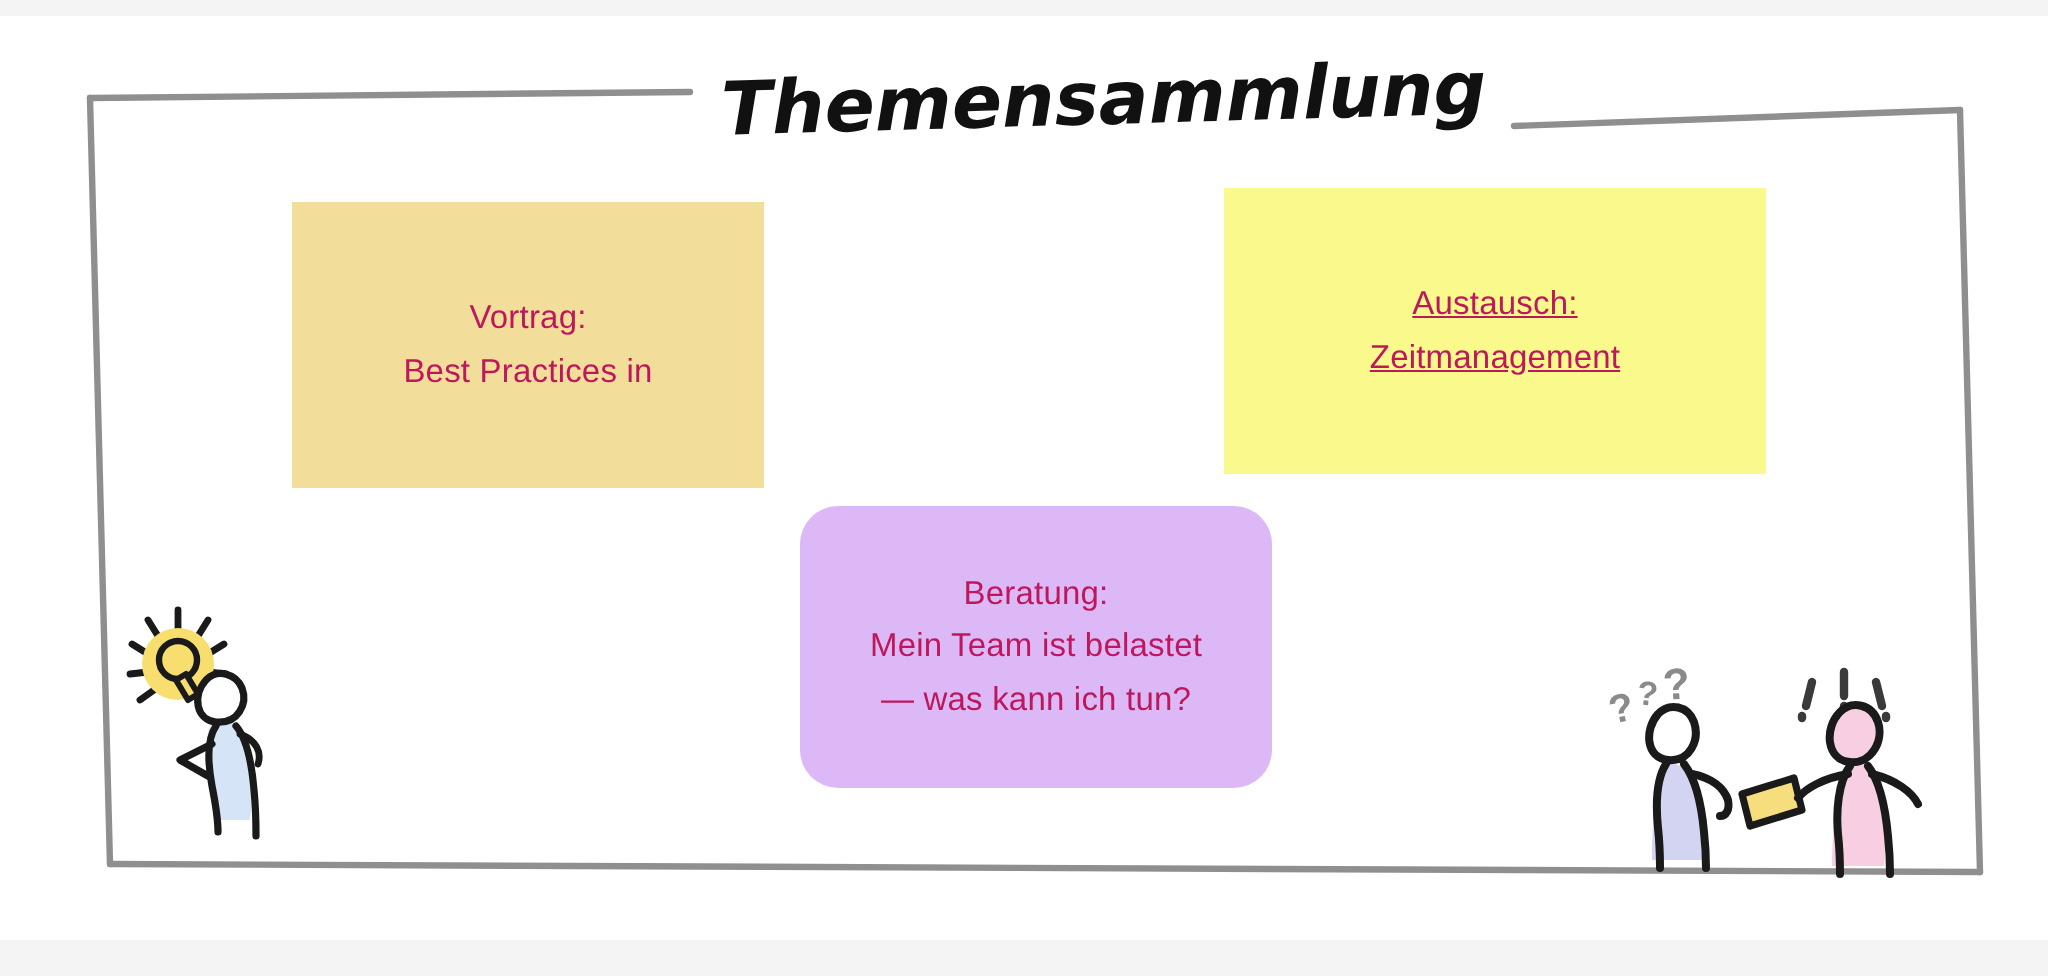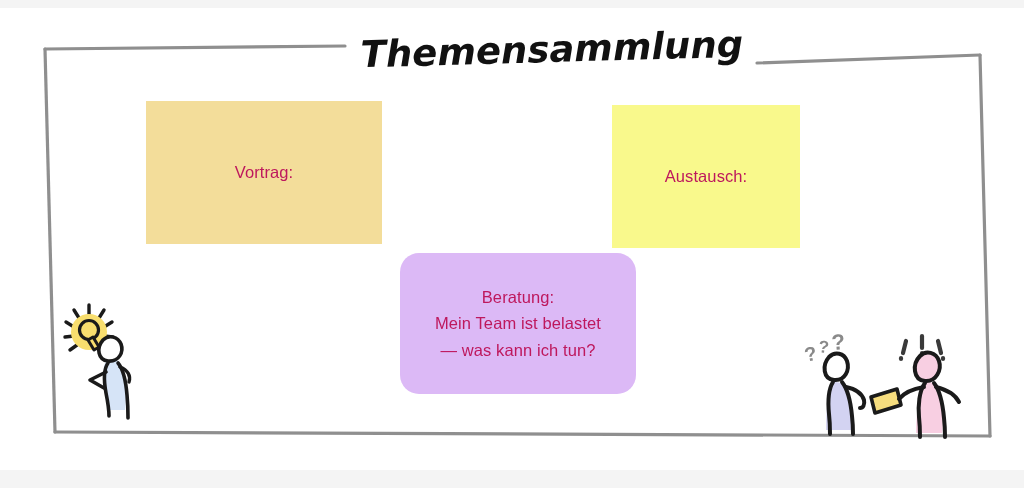--- a/index.html
+++ b/index.html
@@ -50,21 +50,21 @@
     font-family: "Liberation Sans", sans-serif;
     font-size: 16.5px;
     line-height: 1.6;
     padding: 10px 14px;
     letter-spacing: 0.1px;
   }
   .note-lines { width: 100%; }
   .note-line { display: block; white-space: nowrap; }
 
   #note-vortrag   { left: 146px; top: 101px; width: 236px; height: 143px; }
-  #note-austausch { left: 612px; top: 105px; width: 188px; height: 143px; }
+  #note-austausch { left: 612px; top: 94px; width: 271px; height: 143px; text-decoration: underline; }
   #note-beratung  { left: 400px; top: 253px; width: 236px; height: 141px; }
 
   .title-wrap {
     position: absolute;
     left: 352px;
     top: 18px;
     width: 400px;
     height: 62px;
   }
 </style>
@@ -91,26 +91,28 @@
 
   <div class="title-wrap">
     <svg class="title-svg" style="position:absolute;left:0;top:0;width:400px;height:62px" viewBox="0 0 400 62" preserveAspectRatio="xMidYMid meet">
       <text id="title-text" x="200" y="44" text-anchor="middle" font-family="'DejaVu Sans', sans-serif" font-size="37" font-style="italic" font-weight="bold" fill="#111111" transform="rotate(-1.6 200 34)">Themensammlung</text>
     </svg>
   </div>
 
   <div class="note" id="note-vortrag" style="background: rgb(243, 221, 154);">
     <span class="note-lines">
       <span class="note-line">Vortrag:</span>
+      <span class="note-line">Best Practices in</span>
     </span>
   </div>
 
   <div class="note" id="note-austausch" style="background: rgb(249, 249, 140);">
     <span class="note-lines">
       <span class="note-line">Austausch:</span>
+      <span class="note-line">Zeitmanagement</span>
     </span>
   </div>
 
   <div class="note" id="note-beratung" style="background: rgb(220, 185, 246); border-radius: 19px;">
     <span class="note-lines">
       <span class="note-line">Beratung:</span>
       <span class="note-line">Mein Team ist belastet</span>
       <span class="note-line">— was kann ich tun?</span>
     </span>
   </div>

